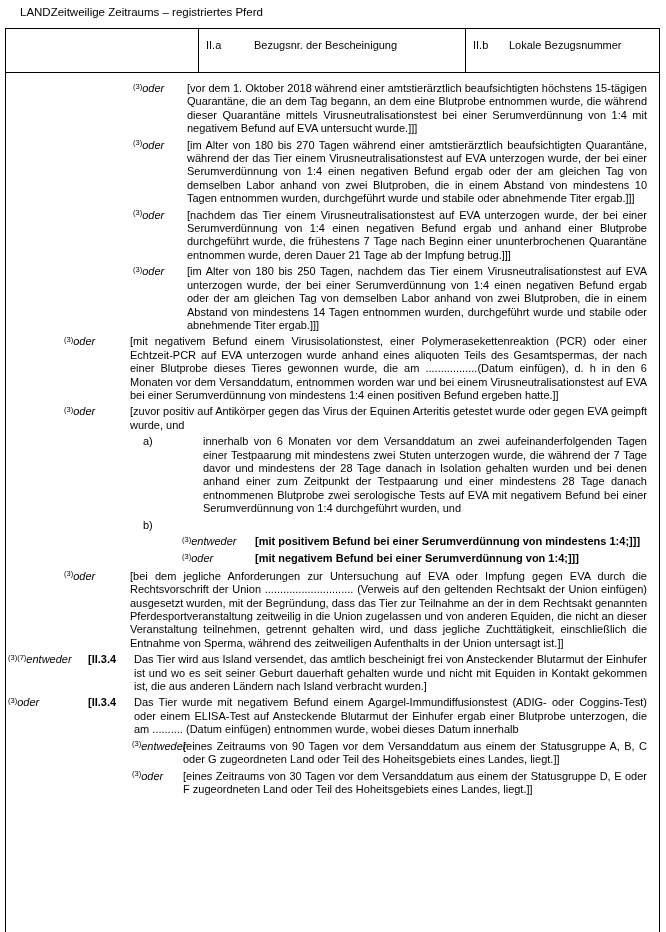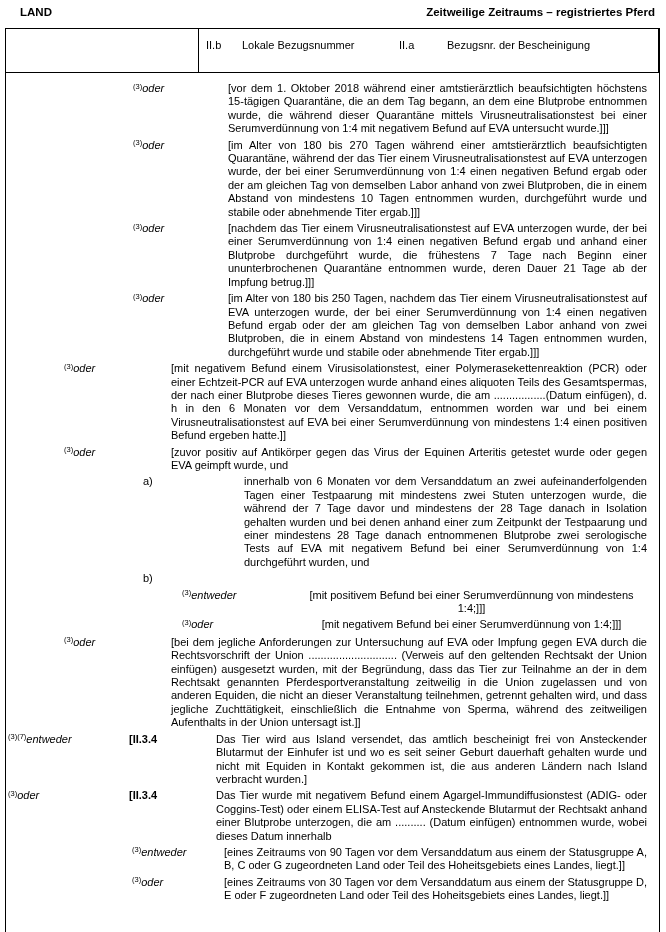--- a/index.html
+++ b/index.html
@@ -2,48 +2,48 @@
 <html><head>
 <meta charset="utf-8">
 <style>
   html,body { margin:0; padding:0; background:#fff; }
   .page {
     position:relative; width:666px; height:932px; background:#fff;
     font-family:"Liberation Sans", sans-serif; color:#000; overflow:hidden;
   }
   .top-header {
     position:absolute; left:20px; right:11px; top:6px;
-    display:flex; justify-content:space-between;
-    font-size:11.5px; font-weight:bold;
+    display:flex; justify-content:flex-start;
+    font-size:11.5px; font-weight:normal;
   }
   .ref-table {
     position:absolute; left:5px; top:28px; width:655px; height:45px;
     border:1px solid #000; box-sizing:border-box; display:flex;
     font-size:11px;
   }
   .cell { box-sizing:border-box; padding:10px 0 0 7px; display:flex; }
   .c1 { width:193px; border-right:1px solid #000; }
   .c2 { width:267px; border-right:1px solid #000; }
   .c3 { flex:1; }
   .code { flex:none; width:48px; }
   .c3 .code { width:36px; }
   .body-box {
     position:absolute; left:5px; top:73px; width:655px; height:859px;
     border-left:1px solid #000; border-right:1px solid #000;
     box-sizing:border-box; padding-top:9px; overflow:hidden;
   }
   .block {
     display:flex; font-size:11px; line-height:13.4px;
-    margin-bottom:3px; padding-right:12px;gap:41px;
+    margin-bottom:3px; padding-right:12px;
   }
   .block .marker { flex:none; white-space:nowrap; }
   .block .marker .word { font-style:italic; }
   .block .label { flex:none; }
   .block .txt { flex:1; text-align:justify; }
-  .block.nojust .txt { text-align:center; }
+  .block.nojust .txt { text-align:left;font-weight:bold; }
   .sup { font-size:7.5px; position:relative; top:-3.5px; }
   .it { }
   .lv-a    { margin-left:127px; } .lv-a .marker    { width:54px; }
   .lv-b    { margin-left:58px;  } .lv-b .marker    { width:66px; }
   .lv-letter { margin-left:137px; } .lv-letter .marker { width:60px; }
   .lv-sub  { margin-left:176px; } .lv-sub .marker  { width:73px; }
   .lv-ii34 { margin-left:2px;   } .lv-ii34 .marker { width:80px; }
   .lv-ii34 .label { width:46px;font-weight:bold; }
   .lv-sub2 { margin-left:126px; } .lv-sub2 .marker { width:51px; }
   .mt-extra { }
@@ -53,27 +53,27 @@
 
 <div class="page">
 
   <div class="top-header">
     <span>LAND</span>
     <span>Zeitweilige Zeitraums – registriertes Pferd</span>
   </div>
 
   <div class="ref-table">
     <div class="cell c1"></div>
+    <div class="cell c2">
+      <span class="code">II.a</span>
+      <span class="lbl">Bezugsnr. der Bescheinigung</span>
+    </div>
     <div class="cell c3">
       <span class="code">II.b</span>
       <span class="lbl">Lokale Bezugsnummer</span>
-    </div>
-    <div class="cell c2">
-      <span class="code">II.a</span>
-      <span class="lbl">Bezugsnr. der Bescheinigung</span>
     </div>
   </div>
 
   <div class="body-box" id="body-box">
       <div class="block lv-a">
         <span class="marker"><span class="sup">(3)</span><span class="word">oder</span></span>
         <div class="txt"><span>[vor dem 1. Oktober 2018 während einer amtstierärztlich beaufsichtigten höchstens 15-tägigen Quarantäne, die an dem Tag begann, an dem eine Blutprobe entnommen wurde, die während dieser Quarantäne mittels Virusneutralisationstest bei einer Serumverdünnung von 1:4 mit negativem Befund auf EVA untersucht wurde.]]]</span></div>
       </div>
       <div class="block lv-a">
         <span class="marker"><span class="sup">(3)</span><span class="word">oder</span></span>
@@ -115,21 +115,21 @@
         <div class="txt"><span>[bei dem jegliche Anforderungen zur Untersuchung auf EVA oder Impfung gegen EVA durch die Rechtsvorschrift der Union ............................. </span><span class="it">(Verweis auf den geltenden Rechtsakt der Union einfügen)</span><span> ausgesetzt wurden, mit der Begründung, dass das Tier zur Teilnahme an der in dem Rechtsakt genannten Pferdesportveranstaltung zeitweilig in die Union zugelassen und von anderen Equiden, die nicht an dieser Veranstaltung teilnehmen, getrennt gehalten wird, und dass jegliche Zuchttätigkeit, einschließlich die Entnahme von Sperma, während des zeitweiligen Aufenthalts in der Union untersagt ist.]]</span></div>
       </div>
       <div class="block lv-ii34 mt-extra">
         <span class="marker"><span class="sup">(3)(7)</span><span class="word">entweder</span></span>
         <span class="label marker">[II.3.4</span>
         <div class="txt"><span>Das Tier wird aus Island versendet, das amtlich bescheinigt frei von Ansteckender Blutarmut der Einhufer ist und wo es seit seiner Geburt dauerhaft gehalten wurde und nicht mit Equiden in Kontakt gekommen ist, die aus anderen Ländern nach Island verbracht wurden.]</span></div>
       </div>
       <div class="block lv-ii34">
         <span class="marker"><span class="sup">(3)</span><span class="word">oder</span></span>
         <span class="label marker">[II.3.4</span>
-        <div class="txt"><span>Das Tier wurde mit negativem Befund einem Agargel-Immundiffusionstest (ADIG- oder Coggins-Test) oder einem ELISA-Test auf Ansteckende Blutarmut der Rechtsakt anhand einer Blutprobe unterzogen, die am .......... </span><span class="it">(Datum einfügen)</span><span> entnommen wurde, wobei dieses Datum innerhalb</span></div>
+        <div class="txt"><span>Das Tier wurde mit negativem Befund einem Agargel-Immundiffusionstest (ADIG- oder Coggins-Test) oder einem ELISA-Test auf Ansteckende Blutarmut der Einhufer ergab einer Blutprobe unterzogen, die am .......... </span><span class="it">(Datum einfügen)</span><span> entnommen wurde, wobei dieses Datum innerhalb</span></div>
       </div>
       <div class="block lv-sub2">
         <span class="marker"><span class="sup">(3)</span><span class="word">entweder</span></span>
         <div class="txt"><span>[eines Zeitraums von 90 Tagen vor dem Versanddatum aus einem der Statusgruppe A, B, C oder G zugeordneten Land oder Teil des Hoheitsgebiets eines Landes, liegt.]]</span></div>
       </div>
       <div class="block lv-sub2">
         <span class="marker"><span class="sup">(3)</span><span class="word">oder</span></span>
         <div class="txt"><span>[eines Zeitraums von 30 Tagen vor dem Versanddatum aus einem der Statusgruppe D, E oder F zugeordneten Land oder Teil des Hoheitsgebiets eines Landes, liegt.]]</span></div>
       </div>
     </div>

